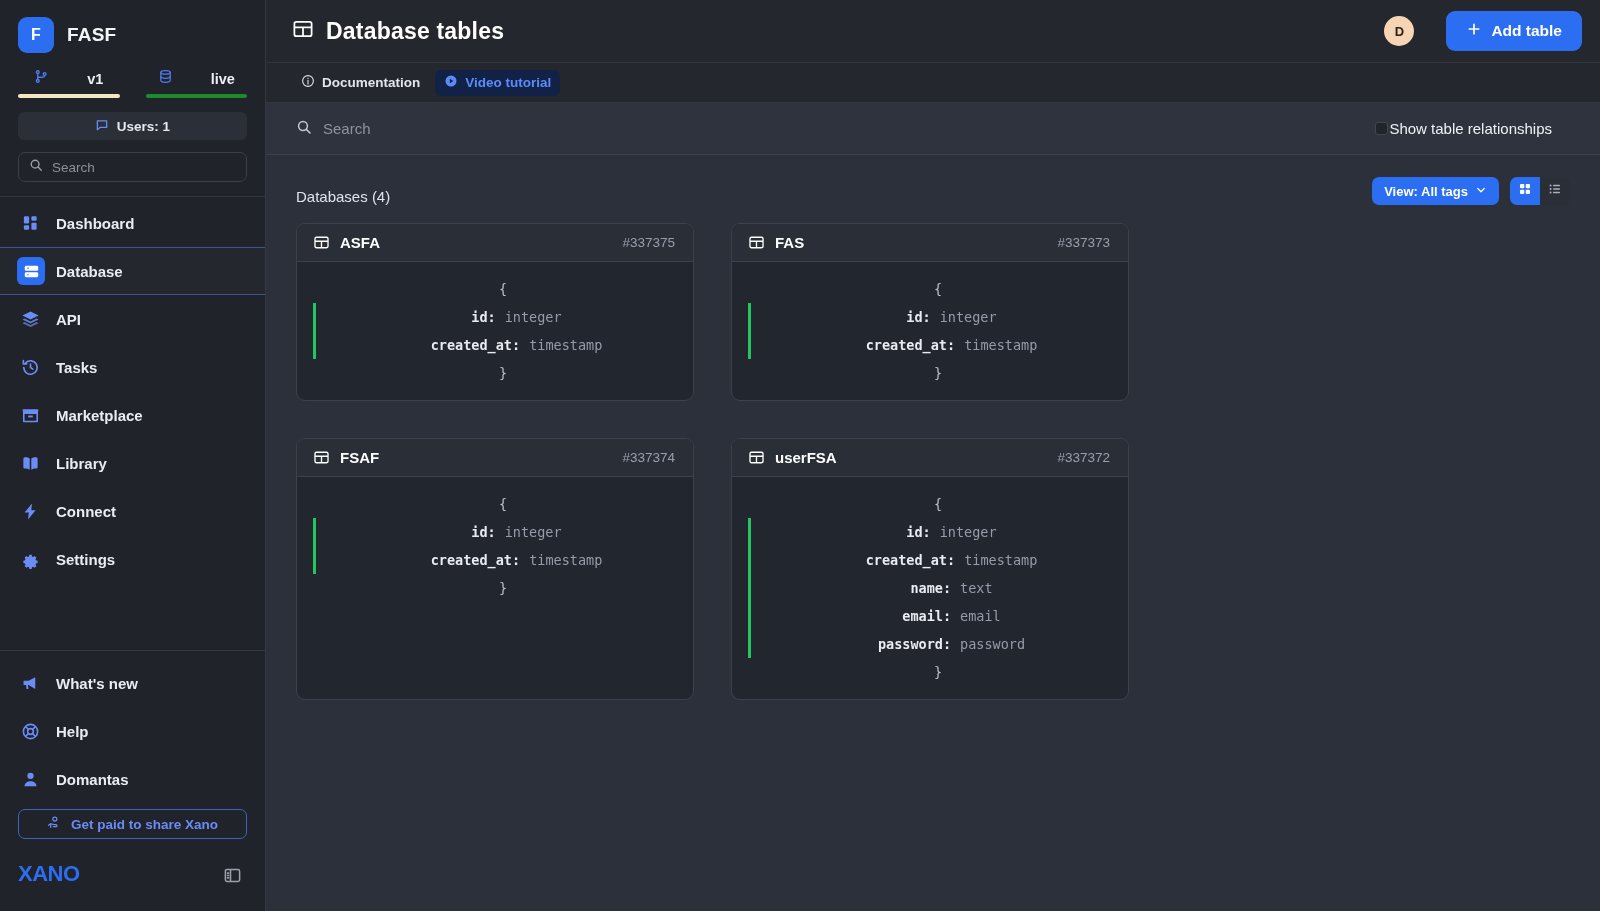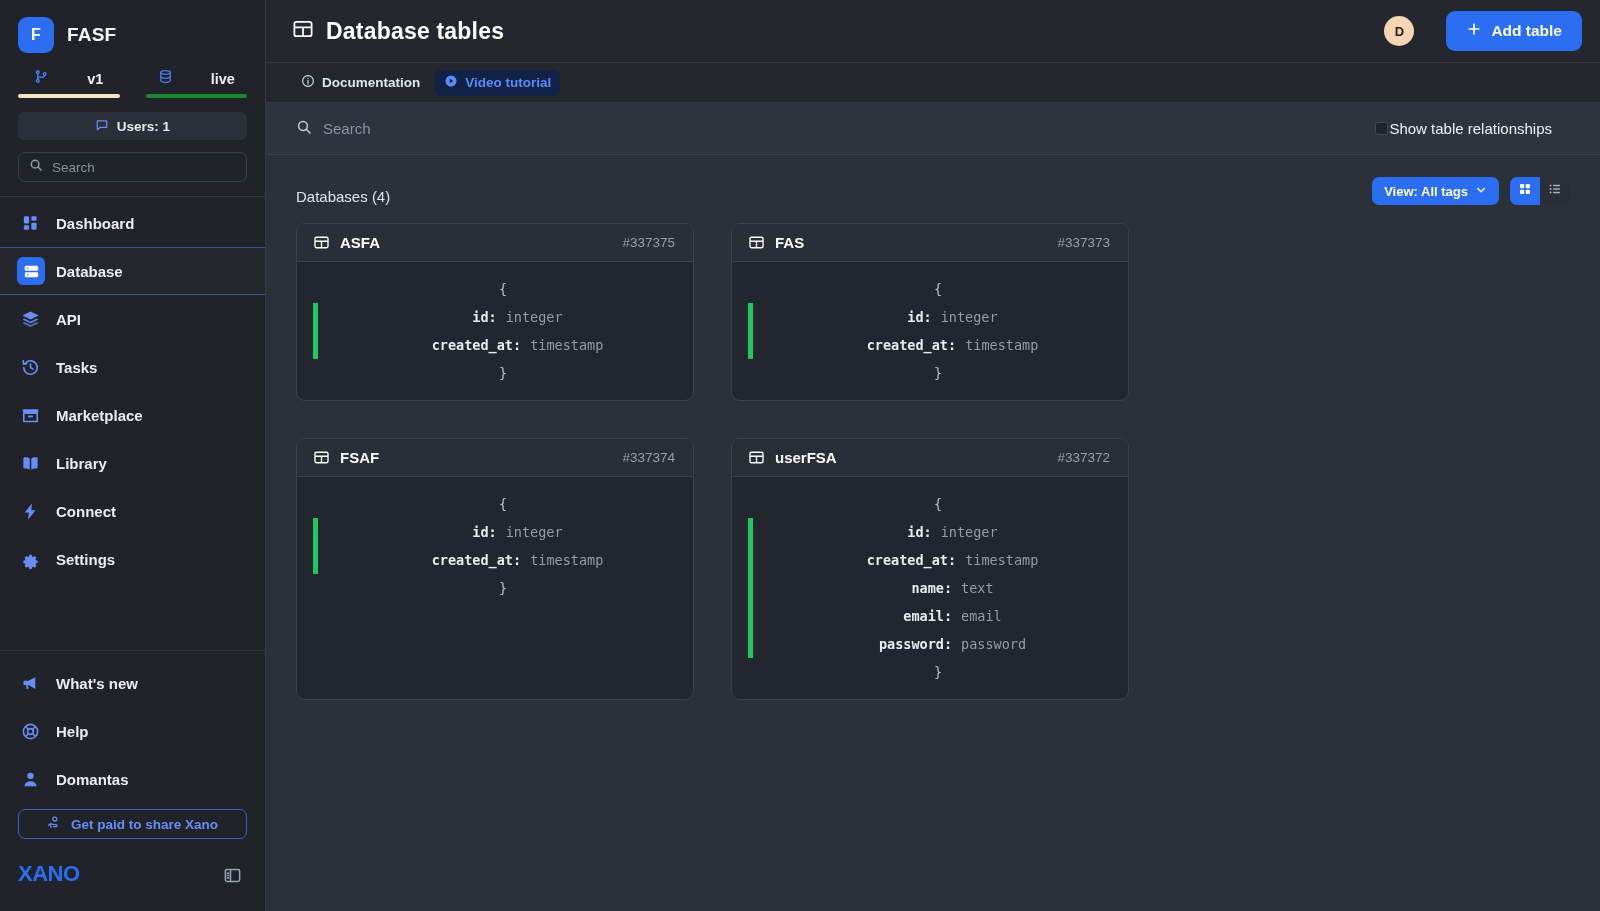--- a/index.html
+++ b/index.html
@@ -160,21 +160,21 @@
   .card-head-ico { color: #fff; display: flex; align-items: center; margin-right: 10px; }
   .card-title { color: #fff; font-size: 15px; font-weight: bold; }
   .card-head-spacer { flex: 1 1 auto; }
   .card-id { color: #98a0ad; font-size: 13.5px; }
   .card-body {
     padding: 13px 0 13px 0;
     font-family: "DejaVu Sans Mono", monospace;
     font-size: 13.5px; line-height: 28px;
   }
   .brace { color: #b9c0cc; padding-left: 16px; }
-  .fields { position: relative; padding-left: 24px; margin-left: 16px; border-left: 5px solid #22c55e; }
+  .fields { position: relative; padding-left: 24px; margin-left: 16px; border-left: 3px solid #22c55e; }
   .field-key { color: #e8ebf1; font-weight: bold; }
   .field-type { color: #959ca9; margin-left: 9px; }
 </style>
 </head>
 <body>
 
 <div class="app">
 
   <div class="sidebar">
 

